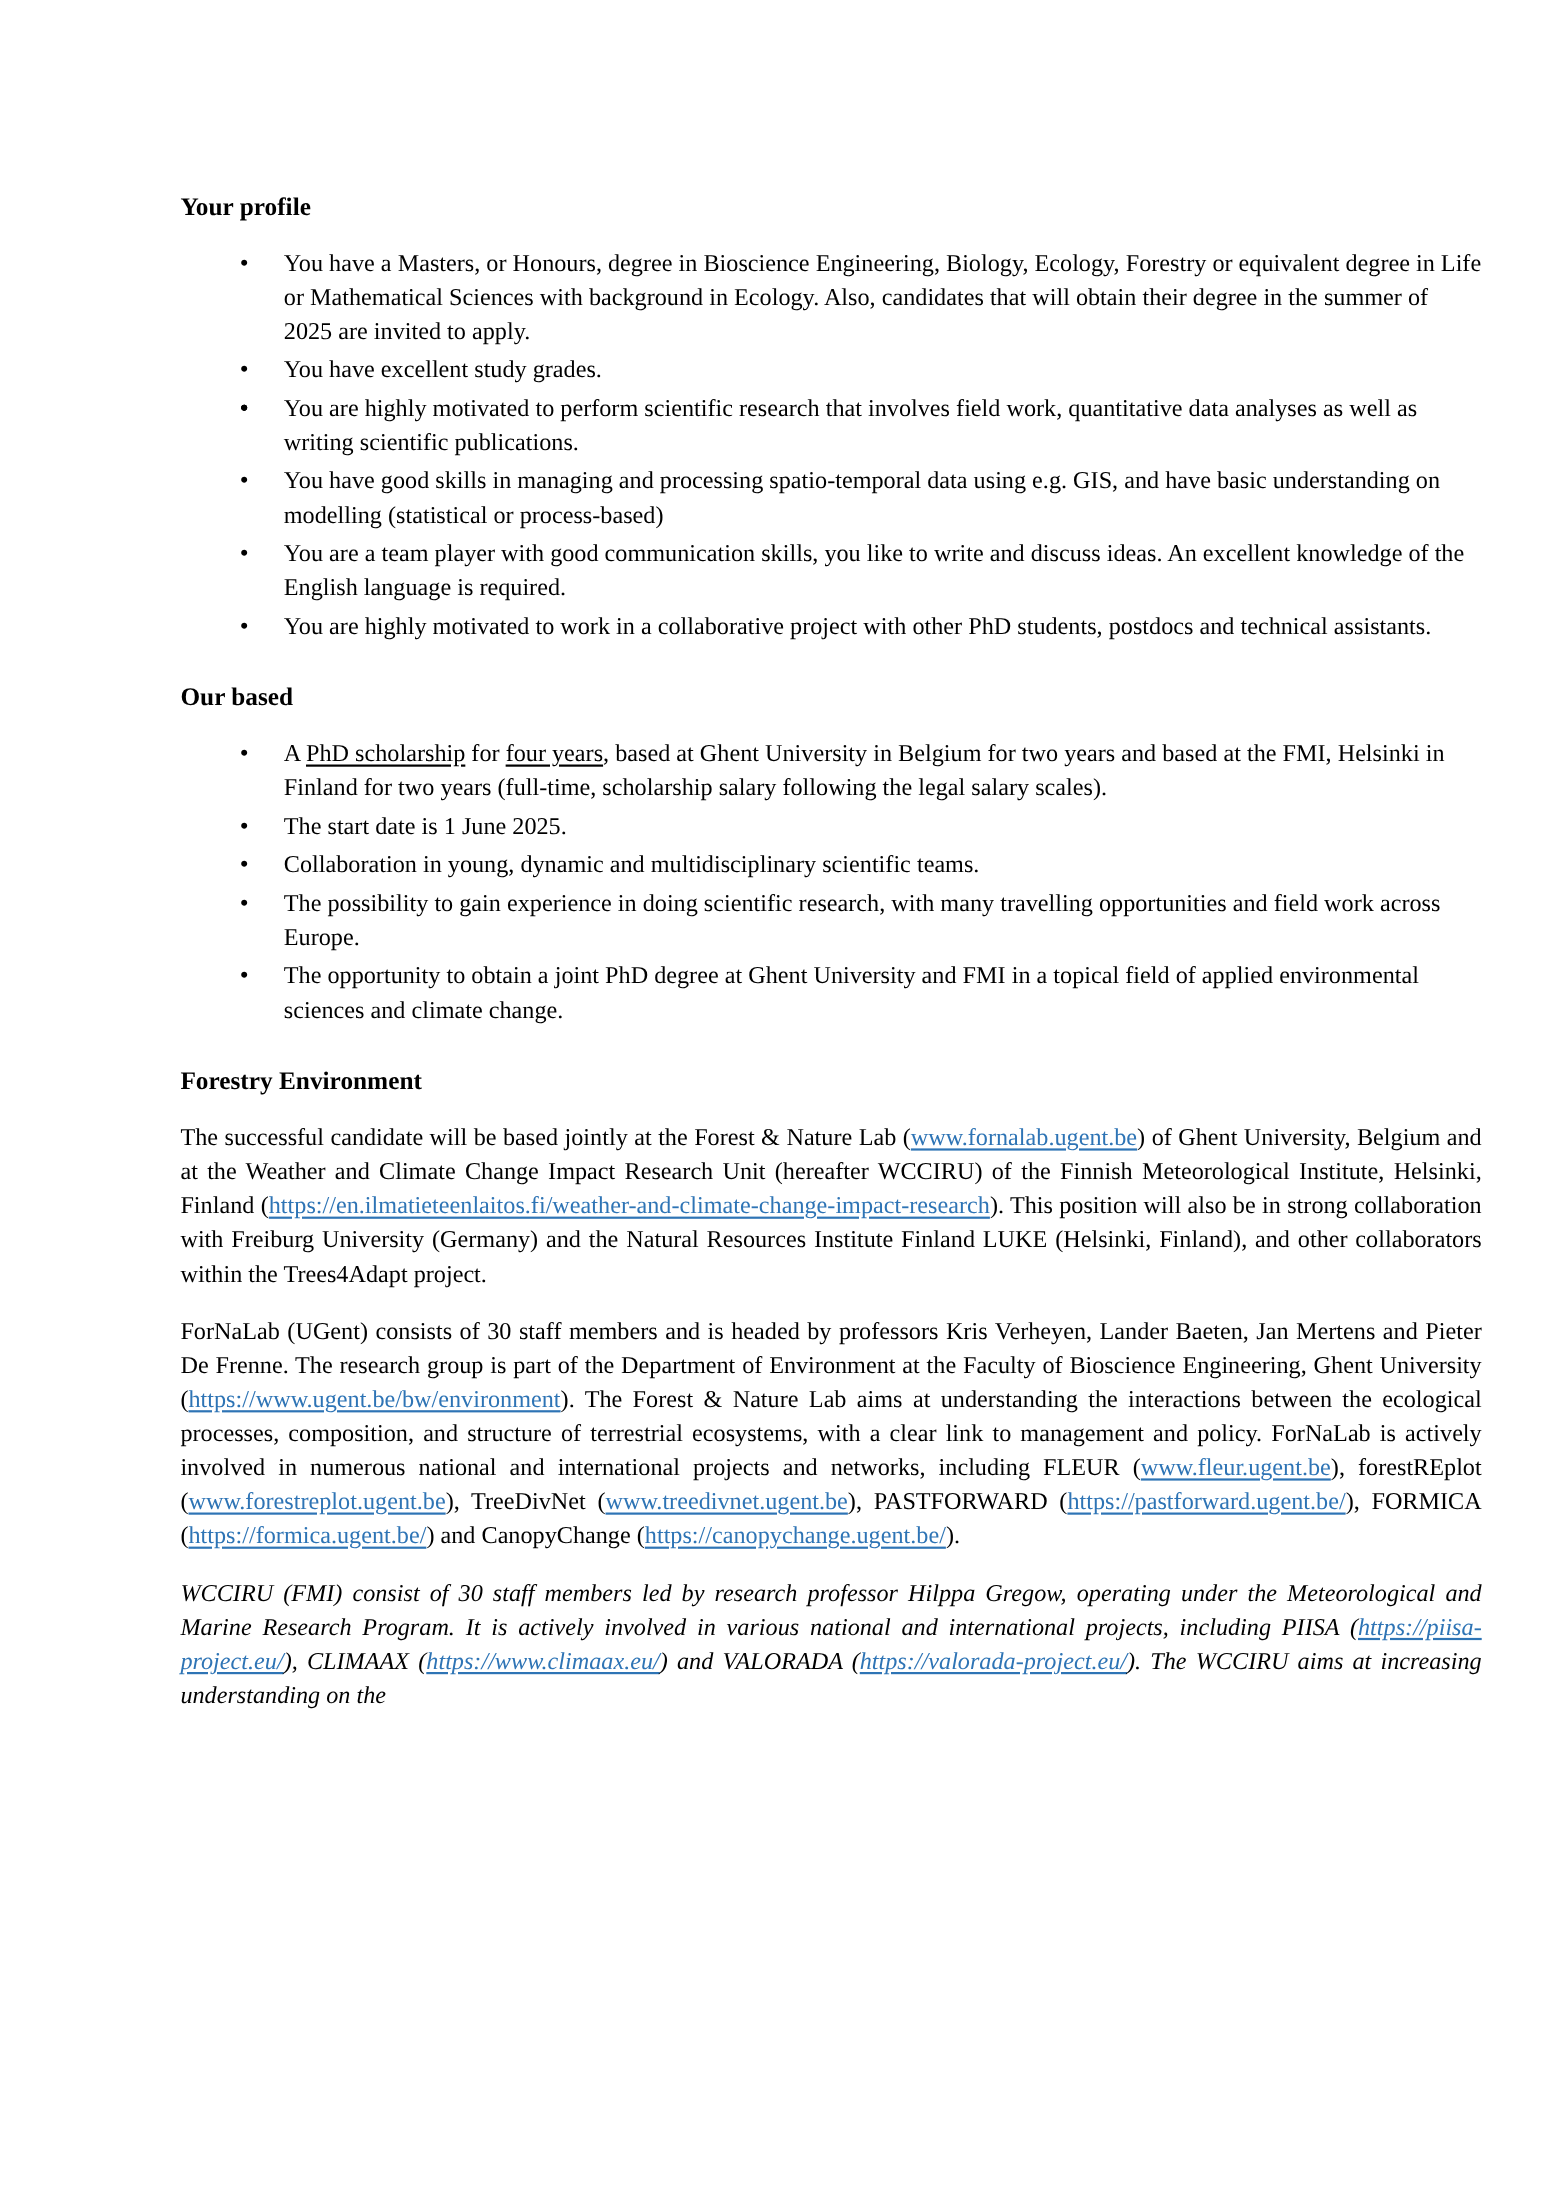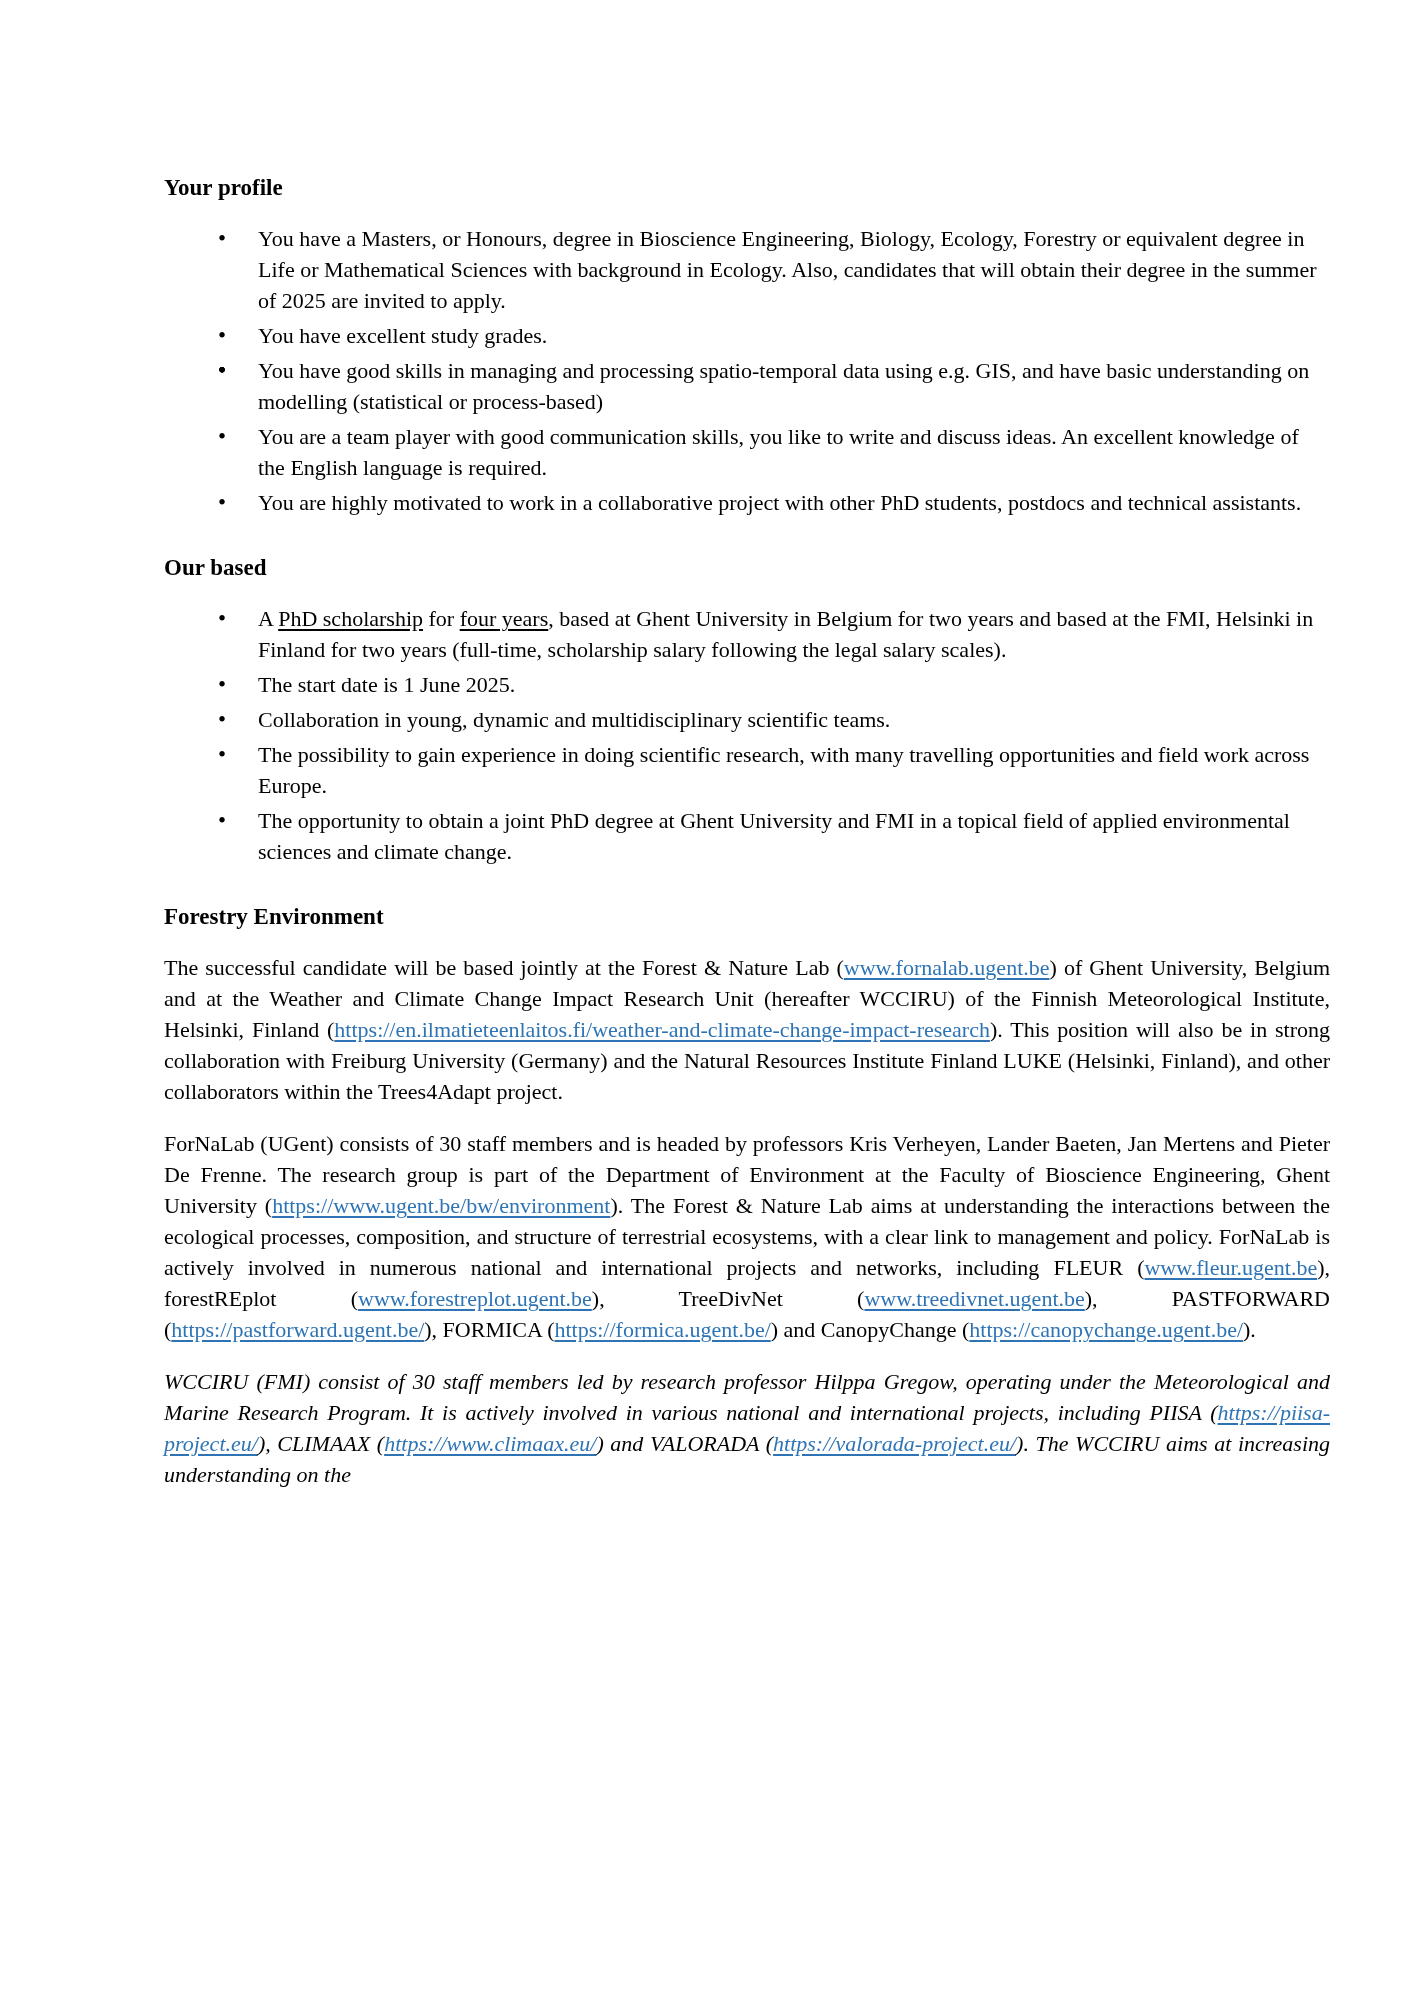--- a/index.html
+++ b/index.html
@@ -3,21 +3,21 @@
 <meta charset="utf-8">
 <style>
   html, body { margin: 0; padding: 0; background: #ffffff; }
   .page {
     position: relative;
     width: 1414px;
     height: 2000px;
     margin: 0 auto;
     background: #ffffff;
     box-sizing: border-box;
-    padding: 172px 84px 0 164px;
+    padding: 172px 67px 0 164px;
     overflow: hidden;
     font-family: "Liberation Serif", "DejaVu Serif", serif;
     font-size: 22px;
     line-height: 31px;
     color: var(--ink, #000000);
   }
   h2 {
     font-size: 23px;
     line-height: 31px;
     font-weight: 700;
@@ -62,21 +62,21 @@
 
 <div class="page">
 
   <h2 class="first">Your profile</h2>
 
   <ul class="bullets">
     <li><span class="bullet">•</span><span>You have a Masters, or Honours, degree in Bioscience Engineering, Biology, Ecology, Forestry or equivalent degree in Life or Mathematical Sciences with background in Ecology. Also, candidates that will obtain their degree in the summer of 2025 are invited to apply.</span></li>
     <li><span class="bullet">•</span><span>You have excellent study grades.</span></li>
     <li><span class="bullet">•</span></li>
     <li><span class="bullet">•</span></li>
-    <li><span class="bullet">•</span></li>
+    <li><span class="bullet">•</span><span>You are highly motivated to perform scientific research that involves field work, quantitative data analyses as well as writing scientific publications.</span></li>
     <li><span class="bullet">•</span><span>You have good skills in managing and processing spatio-temporal data using e.g. GIS, and have basic understanding on modelling (statistical or process-based)</span></li>
     <li><span class="bullet">•</span><span>You are a team player with good communication skills, you like to write and discuss ideas. An excellent knowledge of the English language is required.</span></li>
     <li><span class="bullet">•</span><span>You are highly motivated to work in a collaborative project with other PhD students, postdocs and technical assistants.</span></li>
   </ul>
 
   <h2>Our based</h2>
 
   <ul class="bullets">
     <li><span class="bullet">•</span><span><span>A </span><span class="u">PhD scholarship</span><span> for </span><span class="u">four years</span><span>, based at Ghent University in Belgium for two years and based at the FMI, Helsinki in Finland for two years (full-time, scholarship salary following the legal salary scales).</span></span></li>
     <li><span class="bullet">•</span><span>The start date is 1 June 2025.</span></li>

